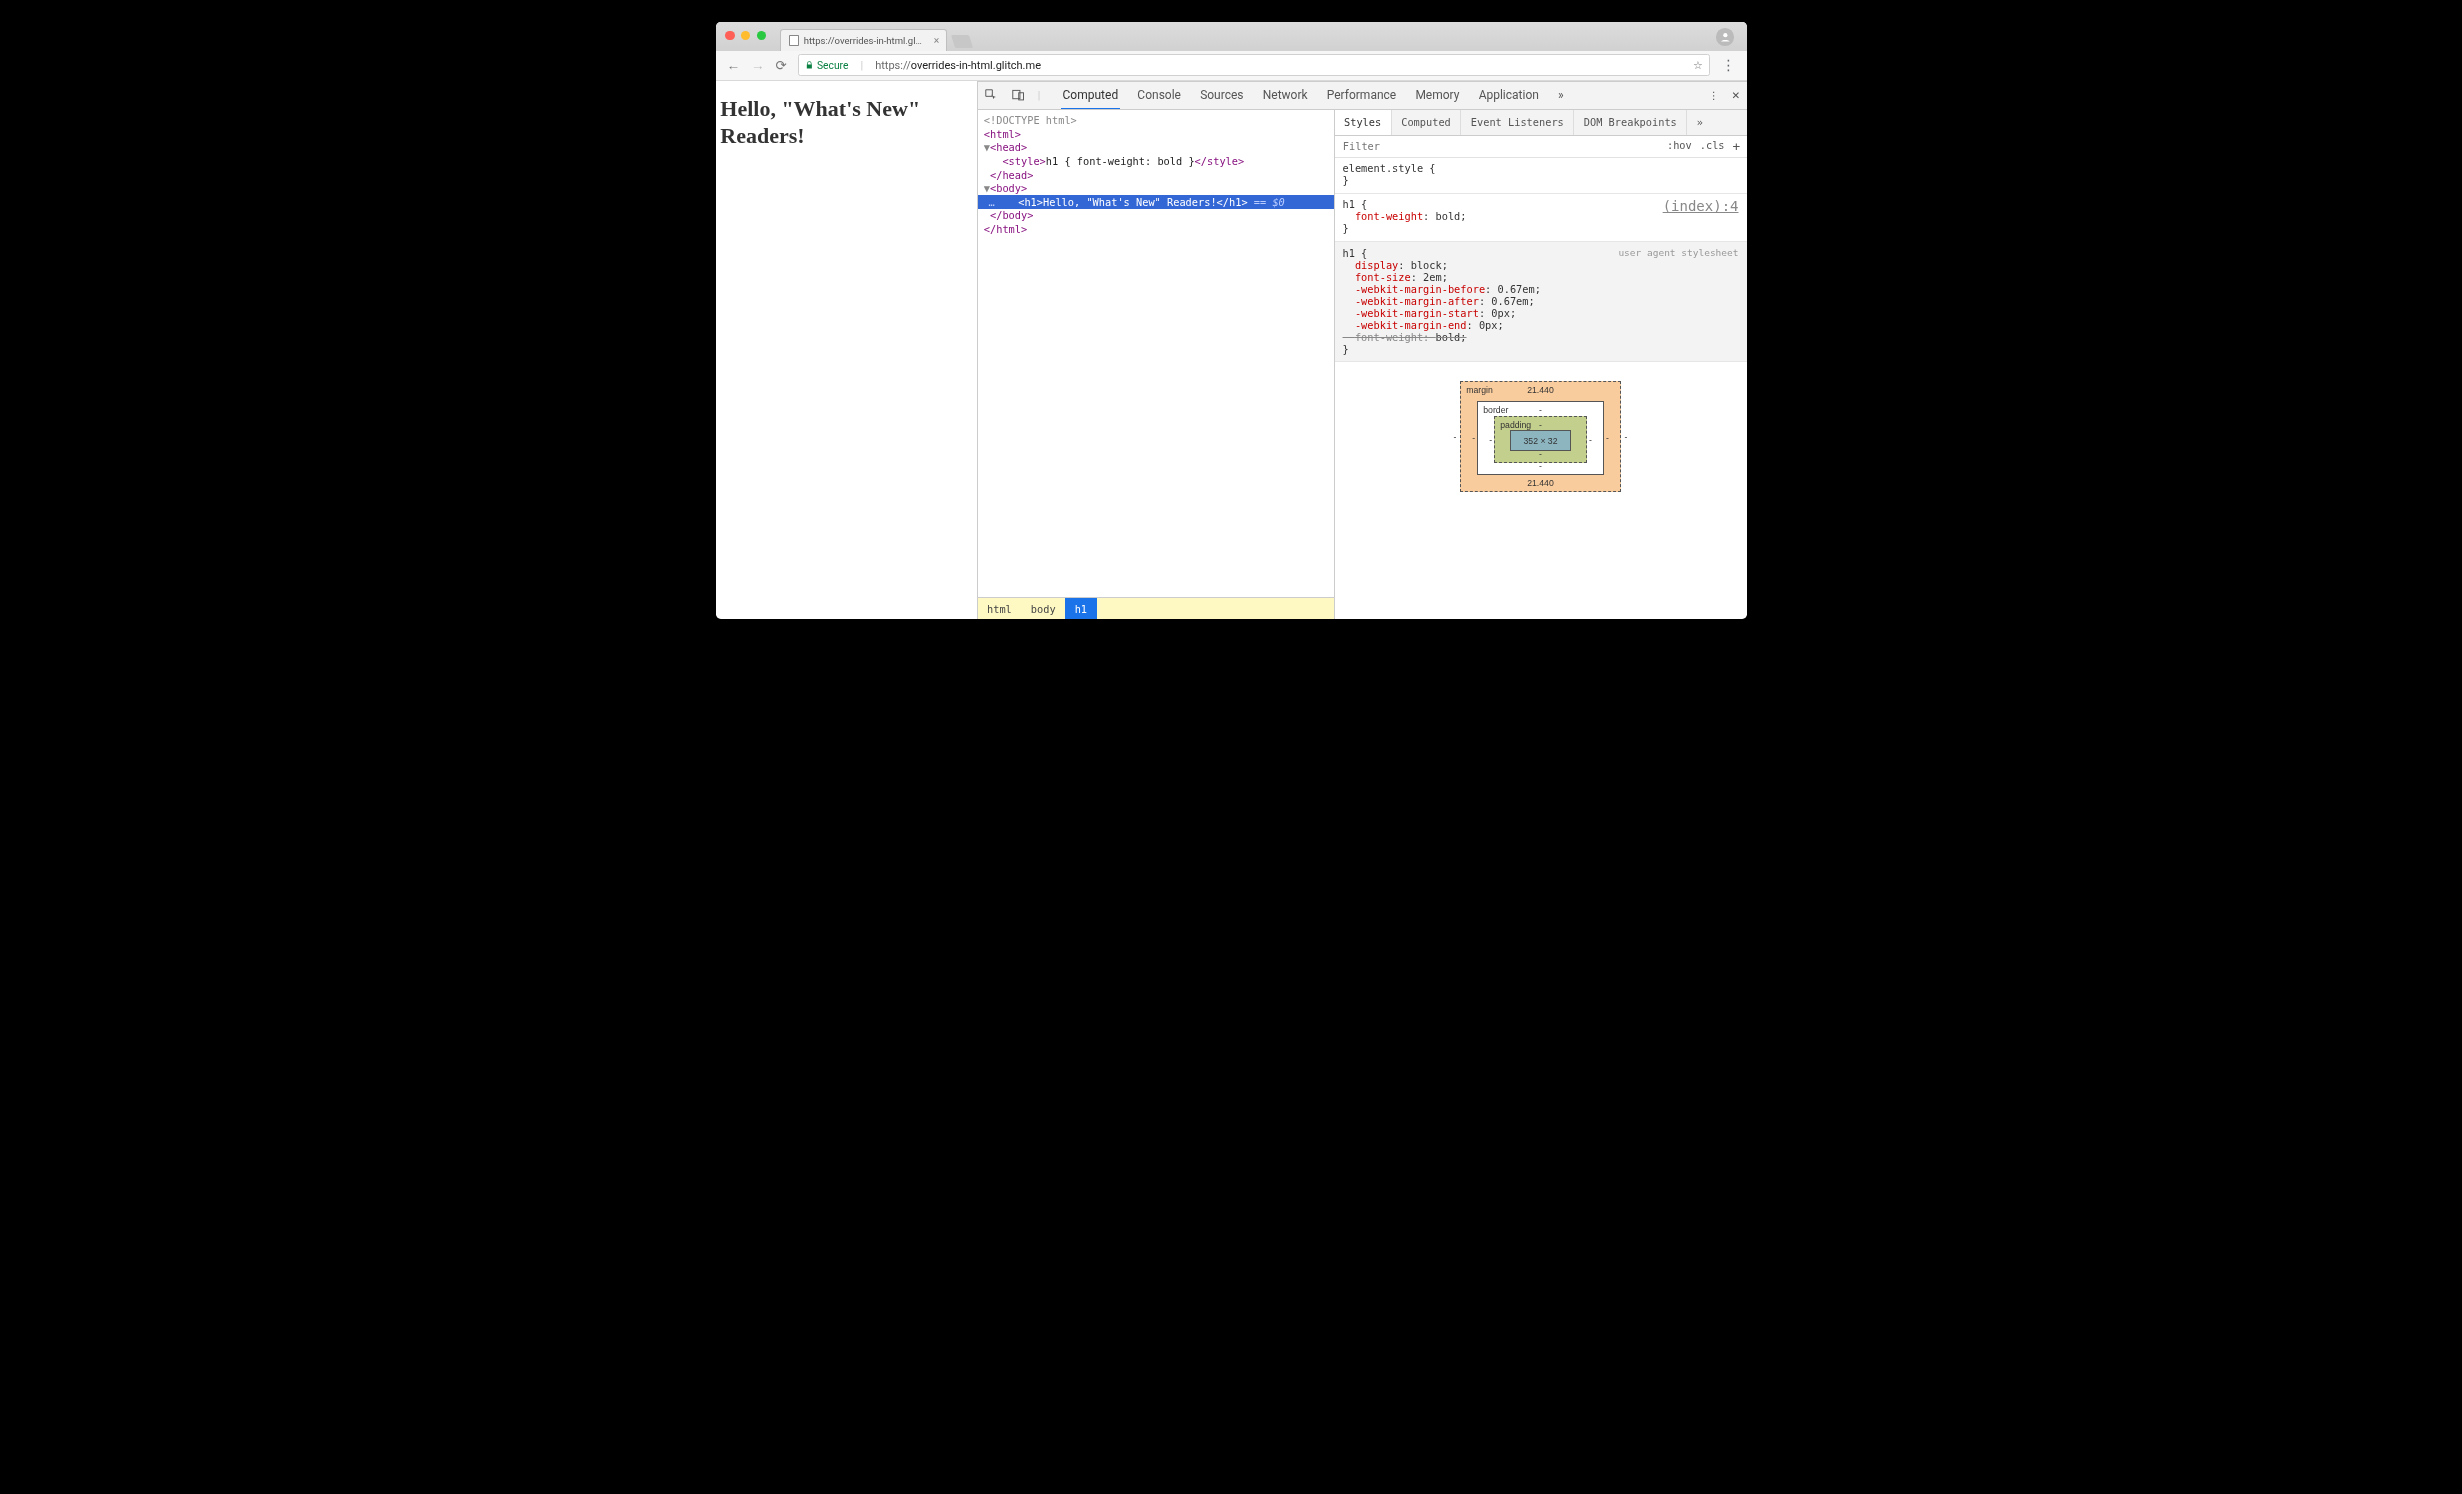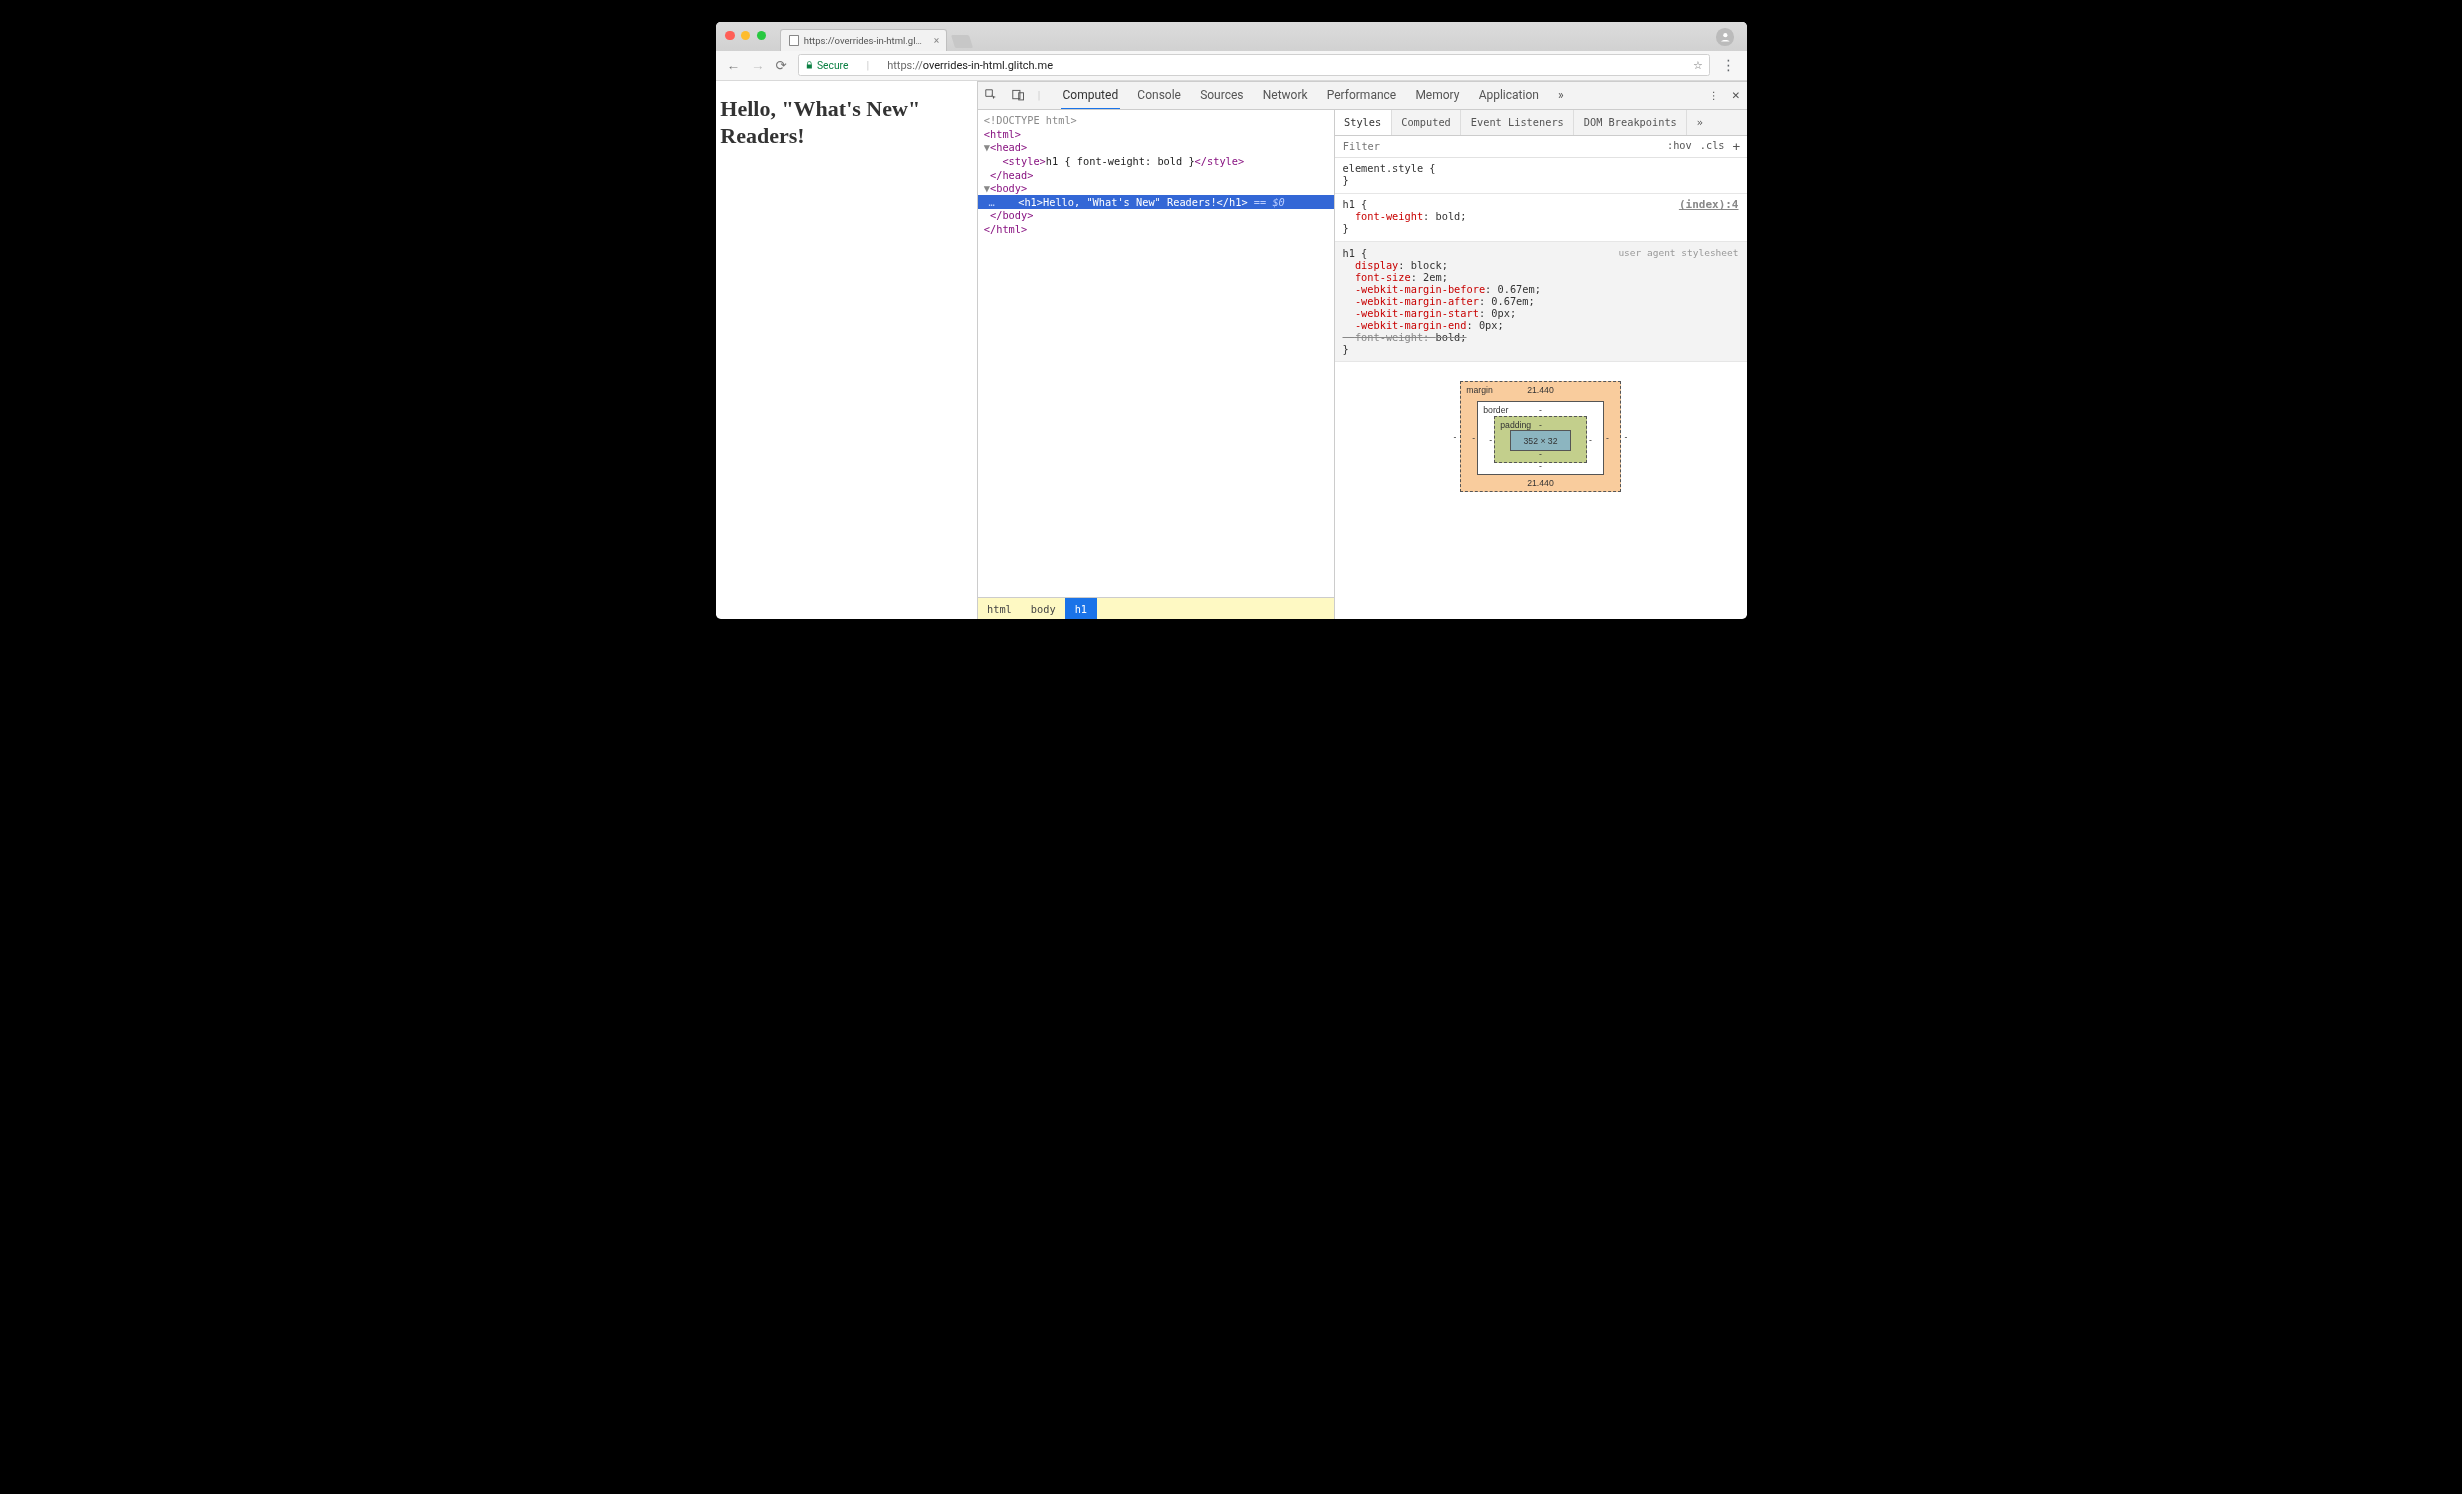--- a/index.html
+++ b/index.html
@@ -62,21 +62,21 @@
     border-bottom:0.8px solid #d9d9d9;
     display:flex;
     align-items:center;
     gap:11px;
     padding:0 11px;
   }
   .nav-icn { color:#777; font-size:13.5px; }
   .nav-icn.disabled{color:#bdbdbd;}
   .omnibox {
     flex:1; height:22px; border:0.8px solid #d0d0d0; border-radius:2.4px;
-    background:#fff; display:flex; align-items:center; padding:0 6.3px; gap:18px;
+    background:#fff; display:flex; align-items:center; padding:0 6.3px; gap:12px;
     font-size:11px;
   }
   .secure { color:#0b8043; font-size:10.3px; display:flex; align-items:center; gap:3.2px;}
   .url { color:#333; }
   .url .host { color:#222; }
   .url .path { color:#6a6a6a; }
   .star { color:#777; }
   .kebab { color:#5f6368; font-size:14.3px; }
   .content {
     flex:1; display:flex; min-height:0;
@@ -131,21 +131,21 @@
   .st-tabs { height:25.4px; border-bottom:0.8px solid #ccc; display:flex; align-items:center; background:#f3f3f3;}
   .st-tab { padding:0 9.5px; height:100%; display:flex; align-items:center; color:#555; border-right:0.8px solid #ddd;}
   .st-tab.active { background:#fff; color:#333;}
   .st-filter { height:22px; border-bottom:0.8px solid #e2e2e2; display:flex; align-items:center; padding:0 6.3px; color:#bbb;}
   .st-filter .tools{margin-left:auto; color:#555; display:flex; gap:8px; font-size:10.3px;}
   .st-rules { flex:1; overflow:auto;}
   .rule { padding:4.8px 8px 6.3px 8px; border-bottom:0.8px solid #e6e6e6; position:relative;}
   .rule.ua { background:#f3f3f3;}
   .selector{color:#333;} .brace{color:#333;}
   .prop{color:#c80000;} .val{color:#333;}
-  .srclink{position:absolute; right:8px; top:4.8px; color:#888; text-decoration:underline; font-size:11px;font-weight:bold;}
+  .srclink{position:absolute; right:8px; top:4.8px; color:#888; text-decoration:underline; font-size:14px;}
   .ualabel{position:absolute; right:8px; top:4.8px; color:#999; font-size:9.5px;}
   .struck{text-decoration:line-through; color:#888;}
   .struck .prop{text-decoration:line-through; color:#888;}
   .boxmodel {
     padding:19px 0; display:flex; justify-content:center; background:#fff;
   }
   .bm-margin{
     background:#f9cc9d; border:0.8px dashed #555;
     padding:19px 16px 16px 16px; position:relative;
     font-family:-apple-system,sans-serif; font-size:8.7px; color:#333;

